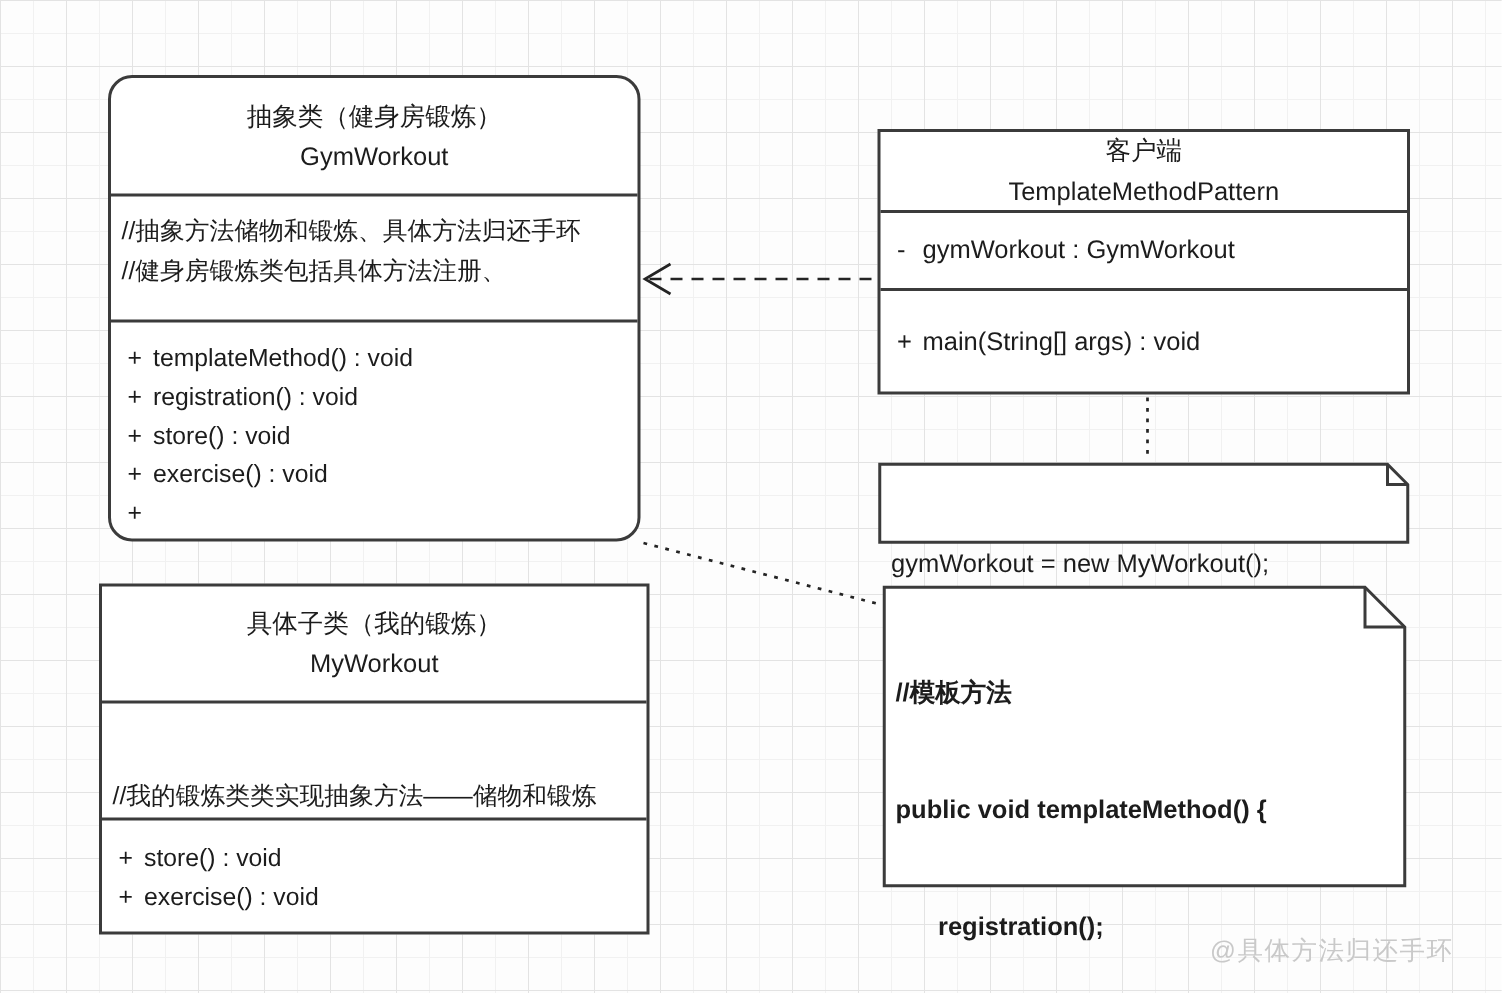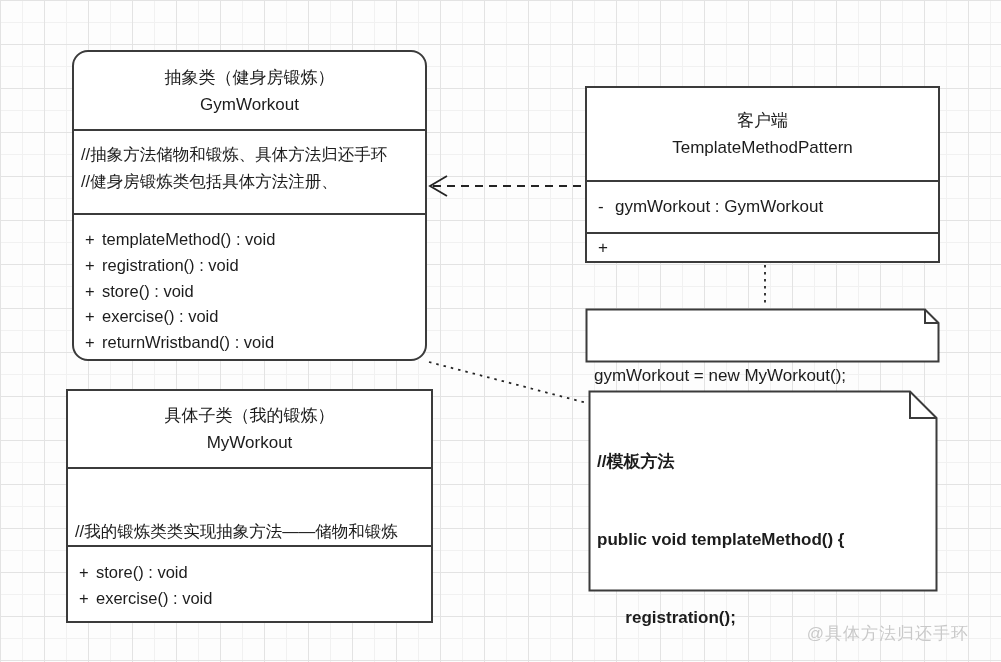--- a/index.html
+++ b/index.html
@@ -34,21 +34,21 @@
   .uml-members { font-size:16.5px; line-height:25.8px; }
   .member { display:flex; }
   .vis { flex:none; width:28px; padding-left:11px; }
 
   #class-gym { left:72px; top:50px; width:355px; height:311px;border-radius:16px; }
   #class-gym .uml-title   { height:77px; }
   #class-gym .uml-comments{ height:84px; }
   #class-gym .uml-members { flex:1; padding-top:12px; }
 
   #class-client { left:585px; top:86px; width:355px; height:177px; }
-  #class-client .uml-title  { height:92px;border-radius:29px; }
+  #class-client .uml-title  { height:52px;border-radius:29px; }
   #class-client .attr-sect  { height:52px; display:flex; align-items:center; font-size:17px; }
   #class-client .method-sect{ flex:1; display:flex; align-items:center; font-size:17px; }
 
   #class-my { left:66px; top:389px; width:367px; height:234px; }
   #class-my .uml-title   { height:76px;justify-content:center; }
   #class-my .uml-comments{ height:78px; display:flex; align-items:flex-end; padding-top:0; }
   #class-my .uml-members { flex:1; padding-top:13px; }
 
   
   .uml-note { position:absolute; z-index:2; }
@@ -105,39 +105,39 @@
       <div class="member">
         <span class="vis">+</span>
         <span>store() : void</span>
       </div>
       <div class="member">
         <span class="vis">+</span>
         <span>exercise() : void</span>
       </div>
       <div class="member">
         <span class="vis">+</span>
-        <span>returnWristband() : void</span>
       </div>
     </div>
   </div>
 
   <div class="uml-class" id="class-client">
     <div class="uml-title">
       <div>客户端</div>
       <div>TemplateMethodPattern</div>
     </div>
     <div class="uml-sect attr-sect">
       <div class="member">
         <span class="vis">-</span>
         <span>gymWorkout : GymWorkout</span>
       </div>
     </div>
     <div class="uml-sect method-sect">
       <div class="member">
         <span class="vis">+</span>
+        <span>main(String[] args) : void</span>
       </div>
     </div>
   </div>
 
   <div class="uml-note" id="note-code">
     <svg width="355" height="55">
       <path d="M1.5,1.5 L340,1.5 L353.5,15 L353.5,53.5 L1.5,53.5 Z" fill="#ffffff" stroke="#3b3b3b" stroke-width="2"></path>
       <path d="M340,1.5 L340,15 L353.5,15" fill="none" stroke="#3b3b3b" stroke-width="2"></path>
     </svg>
     <div class="note-text">

